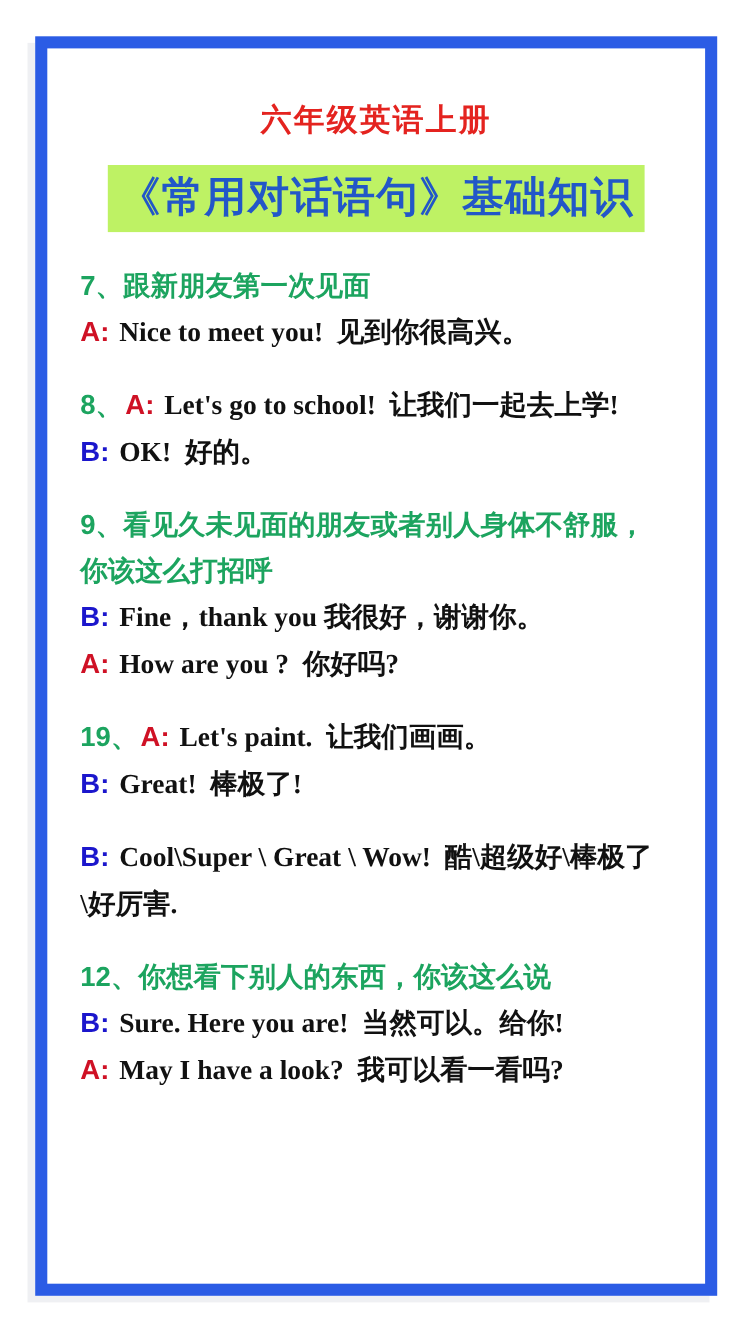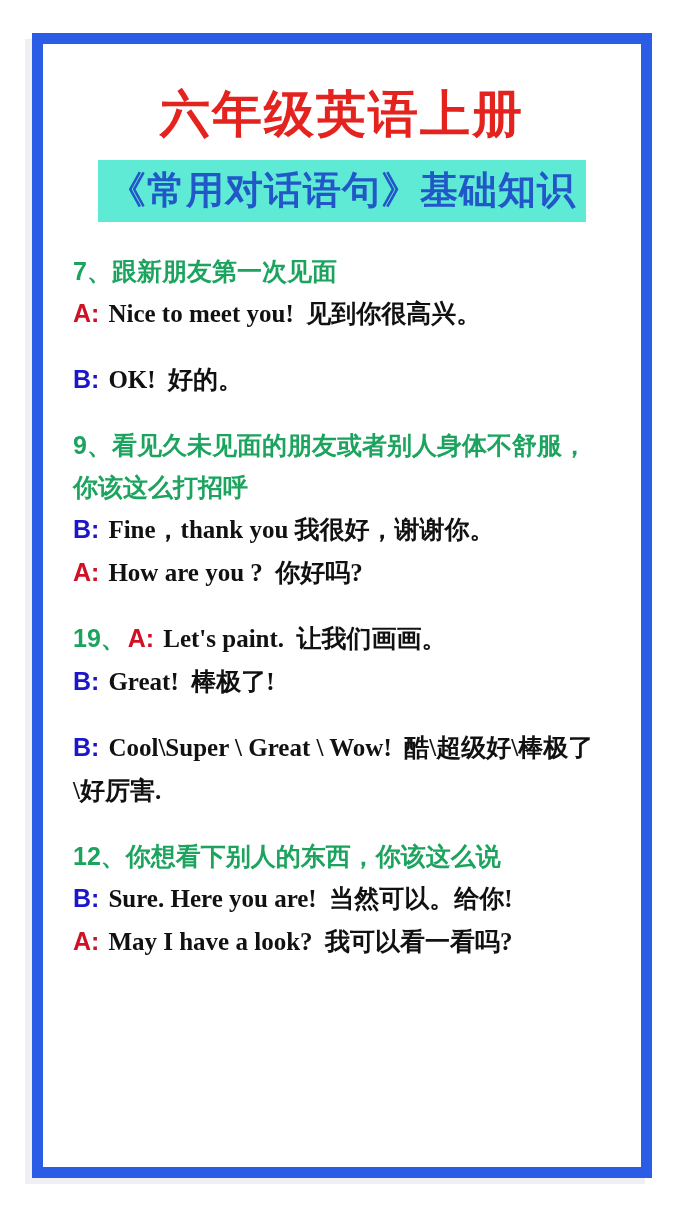--- a/index.html
+++ b/index.html
@@ -20,31 +20,31 @@
     box-sizing: border-box;
     border: 11px solid #2B5CE5;
     background: #ffffff;
     box-shadow: -7px 6px 0 rgba(120,130,160,0.12);
   }
   .header {
     text-align: center;
     padding-top: 40px;
   }
   .title {
-    margin: 0;
+    margin: 8px;
     color: #E4231F;
-    font-size: 50px;
+    font-size: 28px;
     font-weight: 800;
     letter-spacing: 2px;
     line-height: 1.2;
   }
   .banner {
     display: inline-block;
     margin-top: 16px;
-    background: #5eead4;
+    background: #bef264;
     padding: 8px 10px;
   }
   .banner-text {
     color: #2257C8;
     font-size: 38px;
     font-weight: 800;
     letter-spacing: 1px;
     line-height: 1.2;
   }
   .content {
@@ -79,20 +79,21 @@
   </div>
 
   <div class="content">
 
     <section class="qa">
       <p class="heading">7、跟新朋友第一次见面</p>
       <p class="line"><span class="spk a">A:</span><span class="txt">Nice to meet you!  见到你很高兴。</span></p>
     </section>
 
     <section class="qa">
+      <p class="line"><span class="num">8、</span><span class="spk a">A:</span><span class="txt">Let's go to school!  让我们一起去上学!</span></p>
       <p class="line"><span class="spk b">B:</span><span class="txt">OK!  好的。</span></p>
     </section>
 
     <section class="qa">
       <p class="heading">9、看见久未见面的朋友或者别人身体不舒服，你该这么打招呼</p>
       <p class="line"><span class="spk b">B:</span><span class="txt">Fine，thank you 我很好，谢谢你。</span></p>
       <p class="line"><span class="spk a">A:</span><span class="txt">How are you ?  你好吗?</span></p>
     </section>
 
     <section class="qa">

